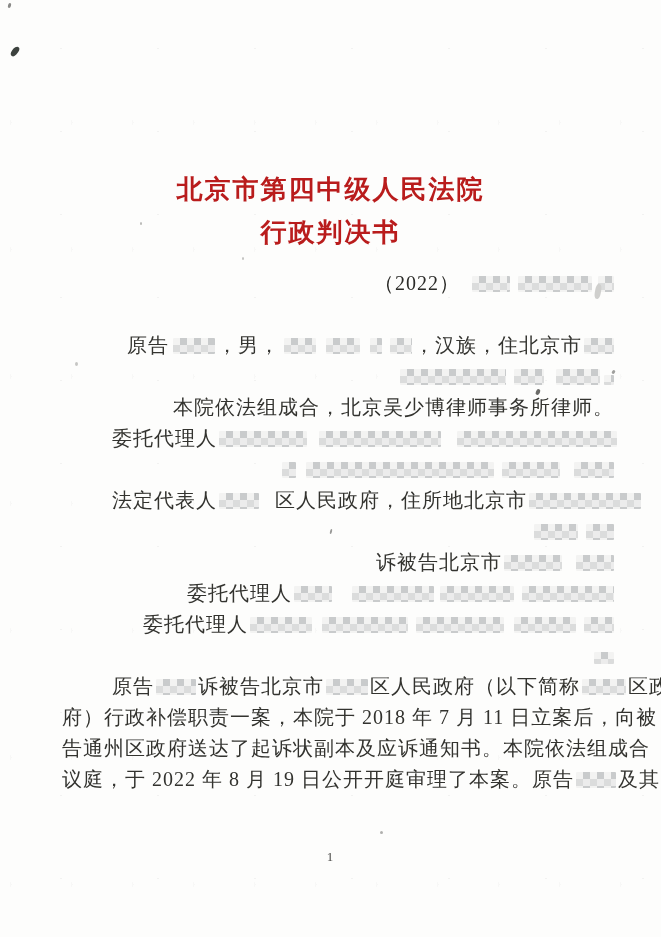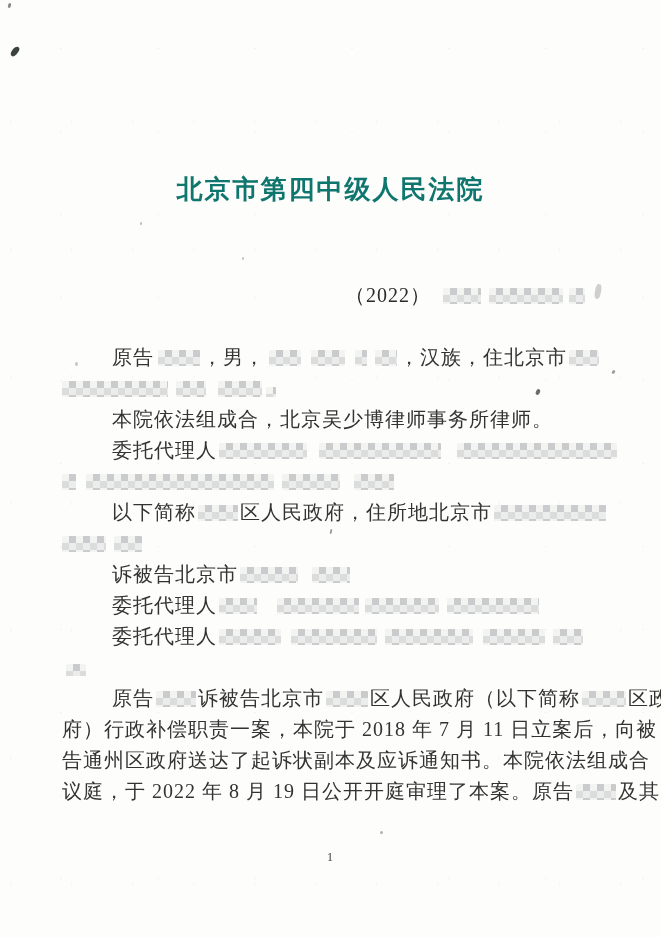--- a/index.html
+++ b/index.html
@@ -21,27 +21,28 @@
     background-size:97px 83px, 61px 127px;
     background-position:13px 7px, 41px 59px;
   }
   .title-block{
     position:absolute;top:168px;left:0;right:0;
     text-align:center;
     font-weight:bold;
     font-size:26px;
     line-height:43px;
     letter-spacing:2px;
-    color:#0f766e;
+    color:#b91c1c;
   }
   .doc-lines{
-    position:absolute;top:280px;left:62px;width:552px;
+    position:absolute;top:268px;left:62px;width:552px;
     font-size:20px;
     letter-spacing:1px;
     color:#33332f;
+    text-align:right;
   }
   .line{height:31px;line-height:31px;white-space:nowrap;}
   .line.indent{padding-left:50px;}
   .line.case{padding-left:283px;color:#2b2b28;}
   .line.blank{height:31px;}
   .redact{
     display:inline-block;
     height:16px;
     vertical-align:-2px;
     border-radius:1px;
@@ -59,31 +60,32 @@
 </style>
 </head>
 <body>
 
 <div class="page">
 
   <div class="grain"></div>
 
   <div class="title-block">
     <div>北京市第四中级人民法院</div>
+    <div>行政判决书</div>
   </div>
 
   <div class="doc-lines">
       <div class="line case"><span class="run">（2022）</span><span class="redact" style="width: 38px; margin-left: 12px;"></span><span class="redact" style="width: 74px; margin-left: 8px;"></span><span class="redact" style="width: 16px; margin-left: 6px;"></span></div>
       <div class="line blank"></div>
       <div class="line indent"><span class="run">原告</span><span class="redact" style="width: 42px; margin-left: 4px;"></span><span class="run" style="margin-left: 2px;">，男，</span><span class="redact" style="width: 32px; margin-left: 4px;"></span><span class="redact" style="width: 34px; margin-left: 10px;"></span><span class="redact" style="width: 12px; margin-left: 10px;"></span><span class="redact" style="width: 22px; margin-left: 8px;"></span><span class="run" style="margin-left: 2px;">，汉族，住北京市</span><span class="redact" style="width: 30px; margin-left: 2px;"></span></div>
       <div class="line flush"><span class="redact" style="width: 106px;"></span><span class="redact" style="width: 30px; margin-left: 8px;"></span><span class="redact" style="width: 44px; margin-left: 12px;"></span><span class="redact" style="width: 10px; height: 10px; margin-left: 4px;"></span></div>
       <div class="line indent"><span class="run">本院依法组成合，北京吴少博律师事务所律师。</span></div>
       <div class="line indent"><span class="run">委托代理人</span><span class="redact" style="width: 88px; margin-left: 2px;"></span><span class="redact" style="width: 122px; margin-left: 12px;"></span><span class="redact" style="width: 160px; margin-left: 16px;"></span></div>
       <div class="line flush"><span class="redact" style="width: 14px;"></span><span class="redact" style="width: 188px; margin-left: 10px;"></span><span class="redact" style="width: 58px; margin-left: 8px;"></span><span class="redact" style="width: 40px; margin-left: 14px;"></span></div>
-      <div class="line indent"><span class="run">以下简称</span><span class="redact" style="width: 40px; margin-left: 2px;"></span><span class="run" style="margin-left: 2px;">区人民政府，住所地北京市</span><span class="redact" style="width: 112px; margin-left: 2px;"></span></div>
+      <div class="line indent"><span class="run">法定代表人</span><span class="redact" style="width: 40px; margin-left: 2px;"></span><span class="run" style="margin-left: 16px;">区人民政府，住所地北京市</span><span class="redact" style="width: 112px; margin-left: 2px;"></span></div>
       <div class="line flush"><span class="redact" style="width: 44px;"></span><span class="redact" style="width: 28px; margin-left: 8px;"></span></div>
       <div class="line indent"><span class="run">诉被告北京市</span><span class="redact" style="width: 58px; margin-left: 2px;"></span><span class="redact" style="width: 38px; margin-left: 14px;"></span></div>
       <div class="line indent"><span class="run">委托代理人</span><span class="redact" style="width: 38px; margin-left: 2px;"></span><span class="redact" style="width: 82px; margin-left: 20px;"></span><span class="redact" style="width: 74px; margin-left: 6px;"></span><span class="redact" style="width: 92px; margin-left: 8px;"></span></div>
       <div class="line indent"><span class="run">委托代理人</span><span class="redact" style="width: 62px; margin-left: 2px;"></span><span class="redact" style="width: 86px; margin-left: 10px;"></span><span class="redact" style="width: 88px; margin-left: 8px;"></span><span class="redact" style="width: 62px; margin-left: 10px;"></span><span class="redact" style="width: 30px; margin-left: 8px;"></span></div>
       <div class="line flush"><span class="redact" style="width: 20px; height: 12px; margin-left: 4px;"></span></div>
       <div class="line indent"><span class="run">原告</span><span class="redact" style="width: 40px; margin-left: 2px;"></span><span class="run" style="margin-left: 2px;">诉被告北京市</span><span class="redact" style="width: 42px; margin-left: 2px;"></span><span class="run" style="margin-left: 2px;">区人民政府（以下简称</span><span class="redact" style="width: 44px; margin-left: 2px;"></span><span class="run" style="margin-left: 2px;">区政</span></div>
       <div class="line flush"><span class="run">府）行政补偿职责一案，本院于 2018 年 7 月 11 日立案后，向被</span></div>
       <div class="line flush"><span class="run">告通州区政府送达了起诉状副本及应诉通知书。本院依法组成合</span></div>
       <div class="line flush"><span class="run">议庭，于 2022 年 8 月 19 日公开开庭审理了本案。原告</span><span class="redact" style="width: 40px; margin-left: 2px;"></span><span class="run" style="margin-left: 2px;">及其</span></div>
     </div>

